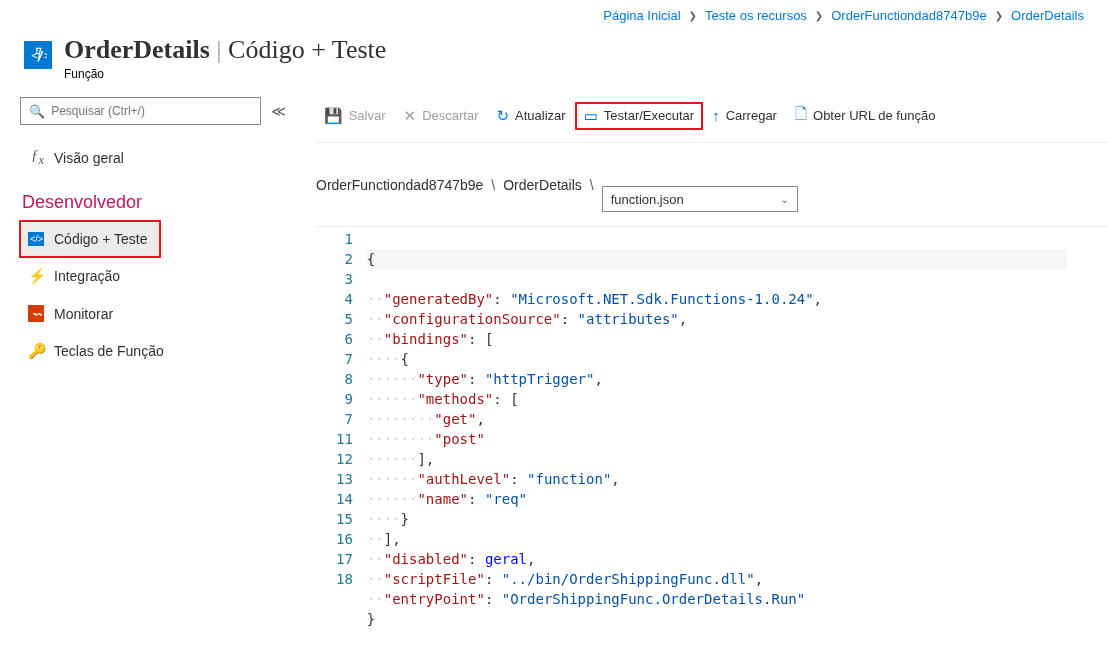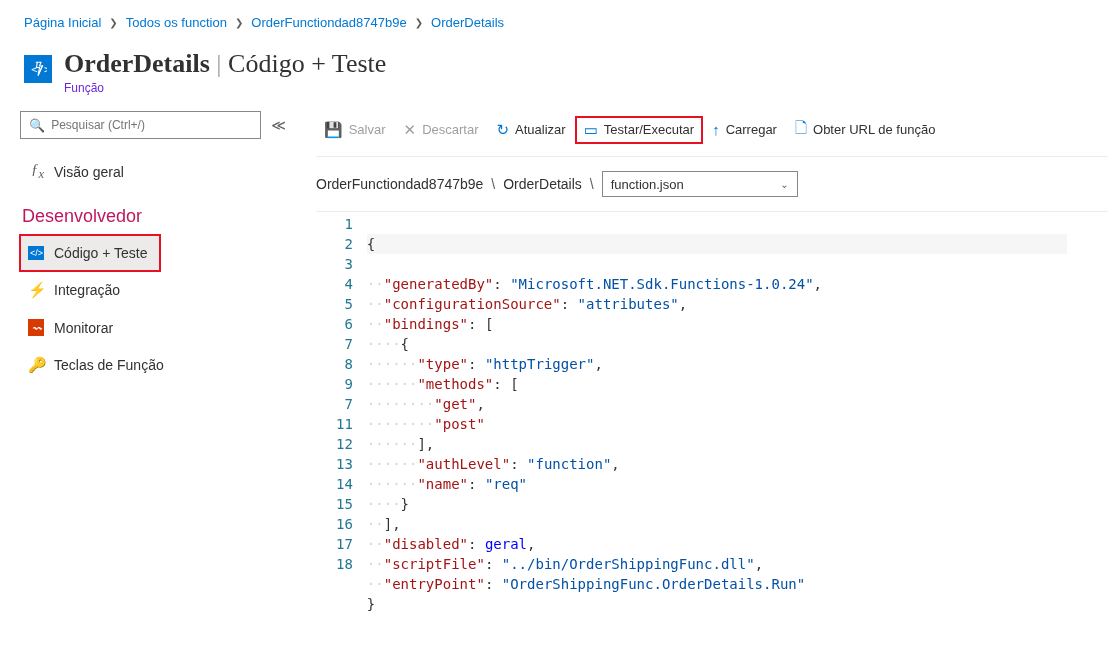--- a/index.html
+++ b/index.html
@@ -1,28 +1,28 @@
 <!DOCTYPE html>
 <html><head>
 <meta charset="utf-8">
 <style>
 * { box-sizing: border-box; margin: 0; padding: 0; }
 body { font-family: "Segoe UI", Arial, sans-serif; font-size: 13px; color: #323130; background: #fff; width: 1108px; }
 
-.breadcrumb { padding: 15px 24px; display: flex; align-items: center; gap: 8px; font-size: 13px; }
+.breadcrumb { padding: 8px 24px; display: flex; align-items: center; gap: 8px; font-size: 13px; justify-content: flex-end; }
 .breadcrumb a { color: #0078d4; text-decoration: none; cursor: pointer; }
 .breadcrumb .chev { color: #605e5c; font-size: 10px; }
 
 .header { padding: 4px 24px 12px 24px; display: flex; align-items: flex-start; gap: 12px; }
 .header-icon { width: 28px; height: 28px; background: #0078d4; display: flex; align-items: center; justify-content: center; margin-top: 6px; }
 .header-icon svg { width: 18px; height: 18px; fill: #fff; }
 .header-text h1 { font-size: 26px; font-weight: 600; color: #323130; font-family: Liberation Serif, serif; }
 .header-text h1 .sep { font-weight: 300; color: #a19f9d; }
 .header-text h1 .sub { font-weight: 400; }
-.header-text .subtitle { font-size: 12px; color: #6d28d9; margin-top: 2px; }
+.header-text .subtitle { font-size: 12px; color: #000000; margin-top: 2px; }
 
 .layout { display: flex; }
 .sidebar { width: 298px; padding: 0 0 0 20px; }
 .search-row { display: flex; align-items: center; gap: 10px; padding: 4px 12px 12px 0; }
 .search-box { flex: 1; border: 1px solid #8a8886; height: 28px; display: flex; align-items: center; padding: 0 8px; gap: 6px; background: #fff; }
 .search-box .si { color: #605e5c; font-size: 13px; }
 .search-box input { border: none; outline: none; flex: 1; font-size: 12px; color: #404040; background: transparent; }
 .collapse-chev { color: #605e5c; font-size: 14px; cursor: pointer; }
 
 .nav-item { display: flex; align-items: center; gap: 10px; padding: 10px 8px; cursor: pointer; font-size: 14px; }
@@ -34,41 +34,41 @@
 
 .main { flex: 1; padding-left: 18px; }
 .toolbar { display: flex; align-items: center; gap: 2px; padding: 6px 0 10px 0; border-bottom: 1px solid #edebe9; }
 .tb-btn { display: flex; align-items: center; gap: 6px; padding: 4px 8px; color: #605e5c; cursor: pointer; font-size: 13px; }
 .tb-btn.enabled { color: #323130; }
 .tb-btn .tbi { font-size: 15px; }
 .tb-btn.disabled { color: #a19f9d; }
 
 .pathbar { display: flex; align-items: center; gap: 8px; padding: 14px 0; font-size: 14px; color: #323130; }
 .pathbar .psep { color: #605e5c; }
-.dropdown { border: 1px solid #8a8886; height: 26px; width: 196px; display: flex; align-items: center; justify-content: space-between; padding: 0 8px; font-size: 13px; cursor: pointer; }
+.dropdown { border: 1px solid #8a8886; height: 26px; width: 196px; display: flex; align-items: center; justify-content: space-between; padding: 0 8px; font-size: 13px; cursor: pointer; margin-top: 29px; }
 .dropdown .dd-chev { font-size: 10px; color: #605e5c; }
 
 .editor { display: flex; font-family: Consolas, monospace; font-size: 14px; border-top: 1px solid #edebe9; padding-top: 2px; }
 .gutter { text-align: right; color: #237893; padding: 0 14px 0 20px; user-select: none; }
 .gutter div { height: 20px; line-height: 20px; }
 .code { white-space: pre; line-height: 20px; color: #333; }
 .code .p { color: #333; }
 .code .k { color: #a31515; } 
 .code .s { color: #0451a5; } 
 .code .b { color: #0000ff; } 
 .code .dots { color: #d4d4d4; }
 .code .line.hi { background: #f6f6f6; display: block; width: 700px; }
 </style>
 </head>
 <body>
 
 <div class="breadcrumb">
   <a>Página Inicial</a>
   <span class="chev">❯</span>
-  <a>Todos os function</a>
+  <a>Teste os recursos</a>
   <span class="chev">❯</span>
   <a>OrderFunctiondad8747b9e</a>
   <span class="chev">❯</span>
   <a>OrderDetails</a>
 </div>
 
 <div class="header">
   <div class="header-icon">
     <svg viewBox="0 0 24 24">
         <path d="M9 3l2 0-1 7h4l-2 11 6-13h-4l2-5z" fill="none" stroke="#fff" stroke-width="1.5"></path>

